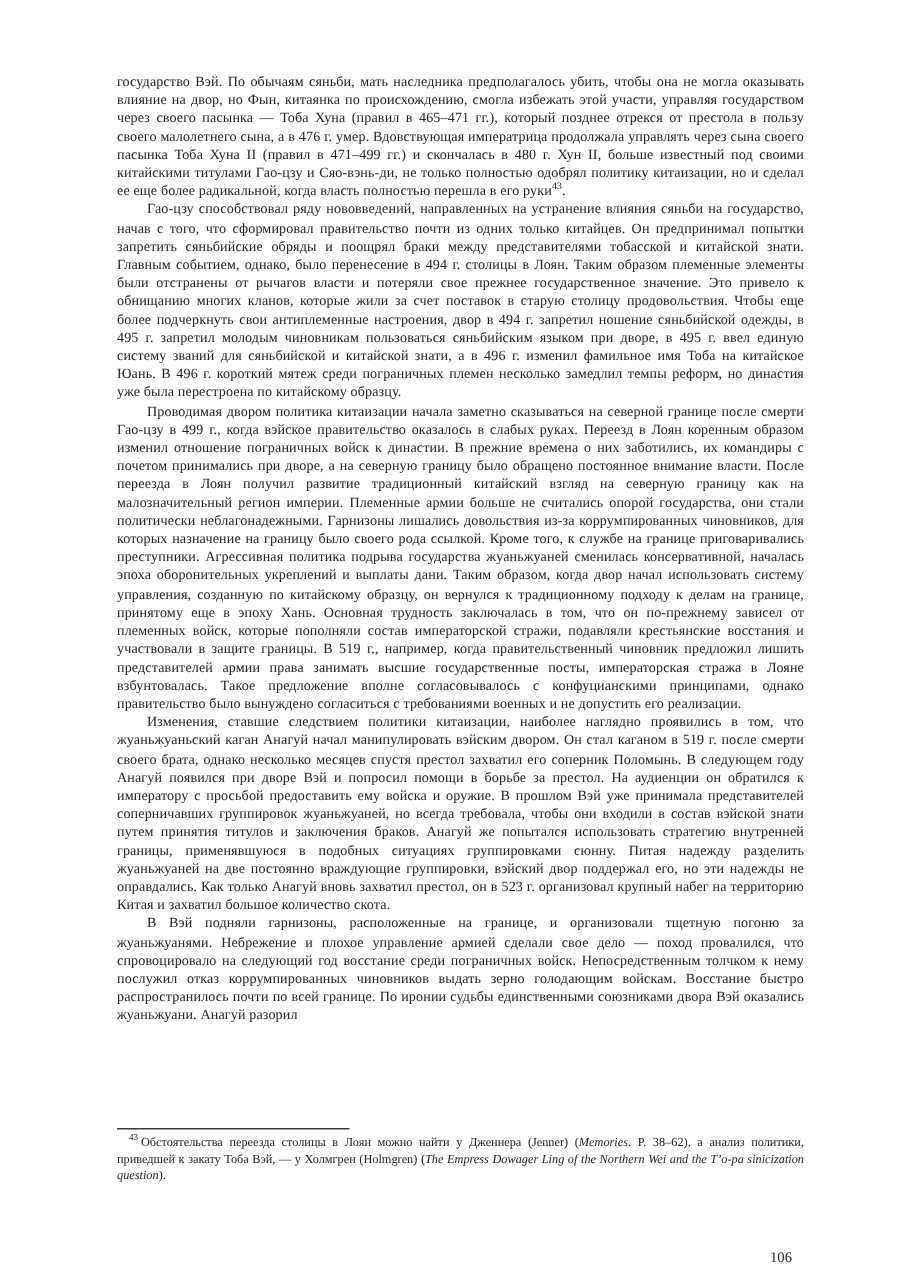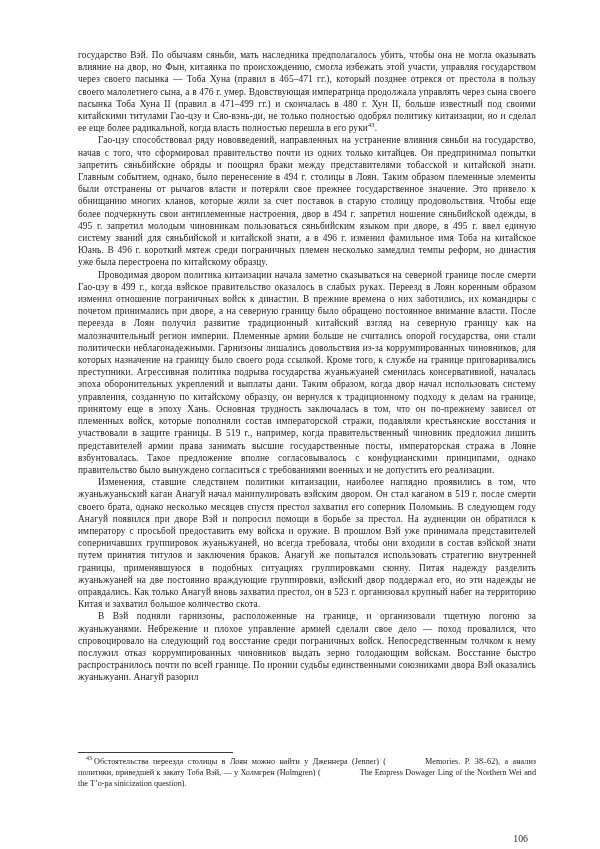--- a/index.html
+++ b/index.html
@@ -51,21 +51,21 @@
   .footnote-separator {
     width: 155px;
     height: 0;
     border-top: 1px solid #3a3a3a;
     margin-bottom: 4px;
   }
   .footnote-text {
     text-indent: 8px;
   }
   .footnote-text .italic {
-    padding-left: 39px;
+    font-style: italic;
   }
   sup.fn-marker {
     font-size: 6px;
     line-height: 0;
     vertical-align: super;
     margin-right: 2px;
   }
   .page-number {
     position: absolute;
     right: 72px;

